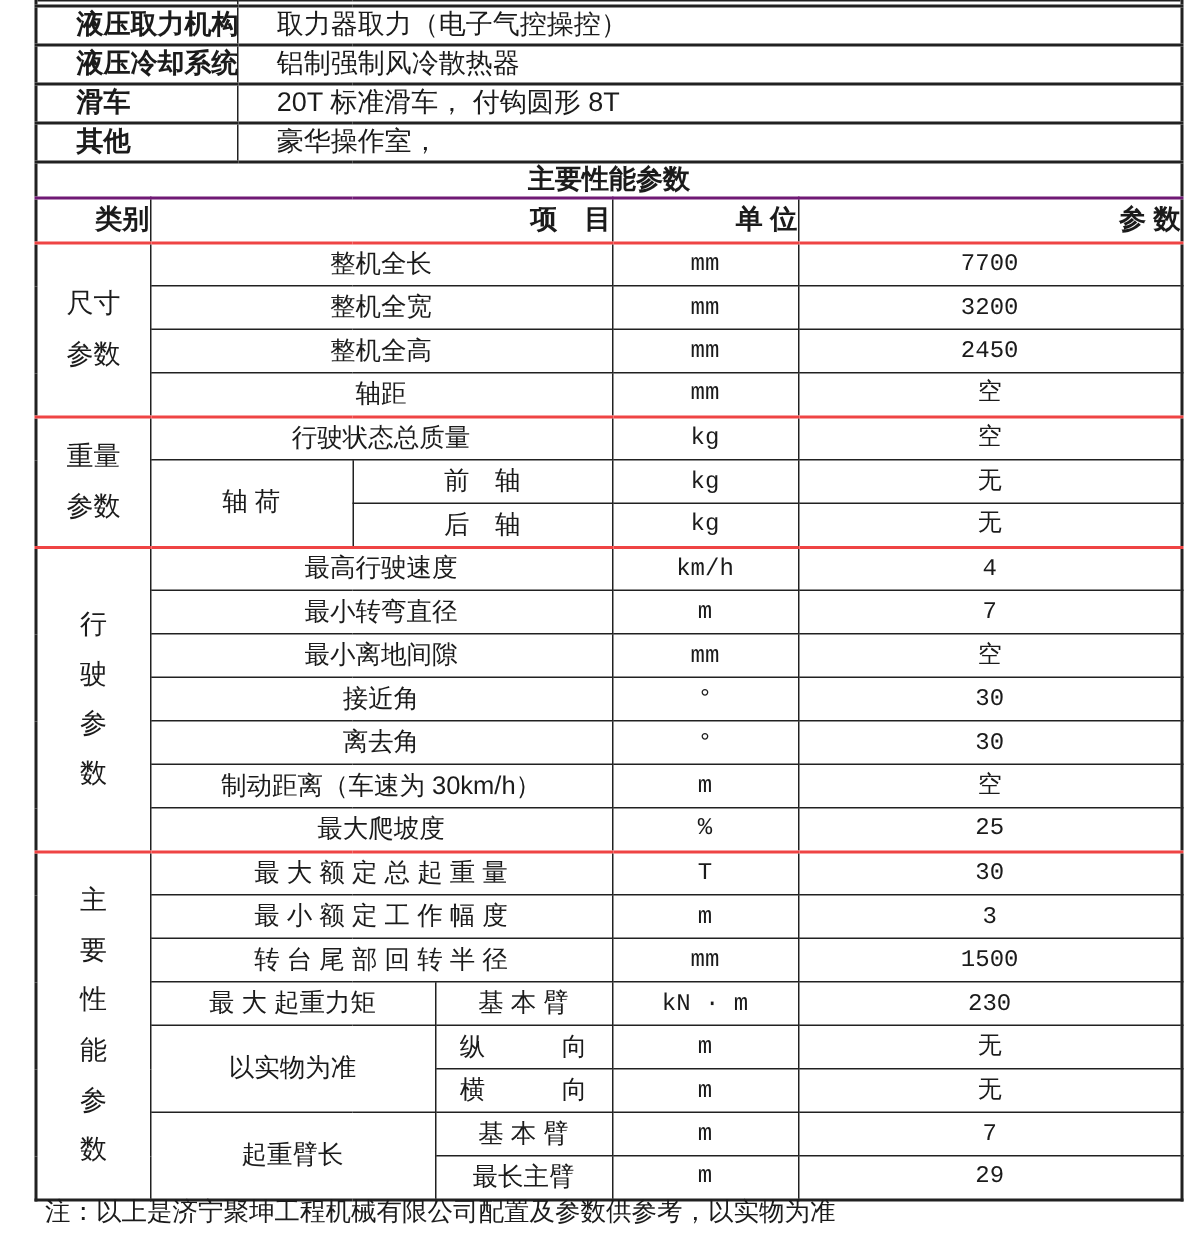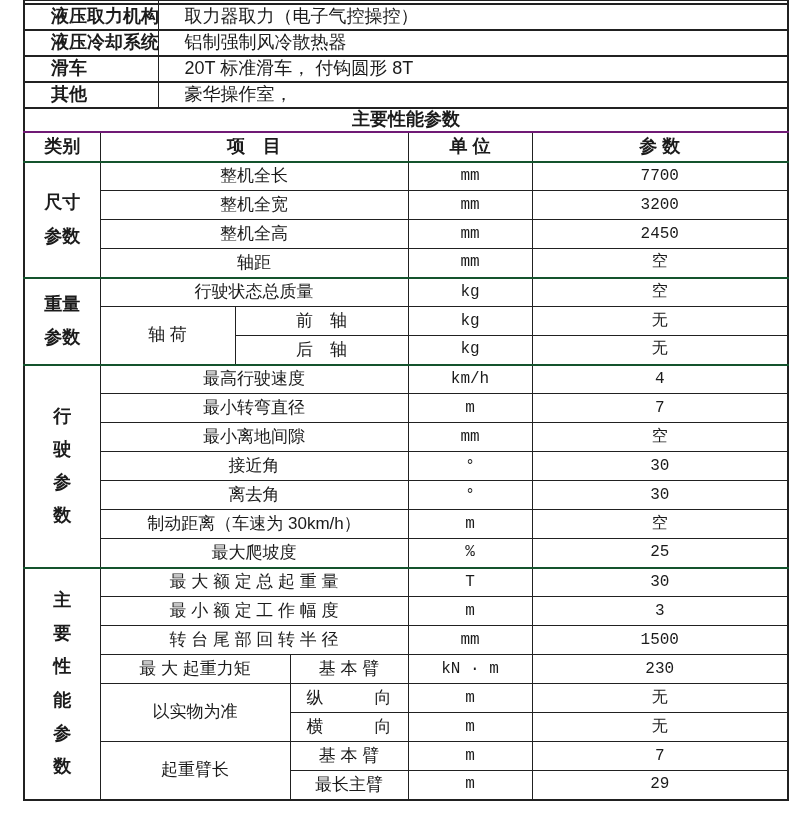--- a/index.html
+++ b/index.html
@@ -16,24 +16,24 @@
   }
   .spec td{
     border:1px solid #212121;
     padding:0;text-align:center;vertical-align:middle;
     font-size:17px;overflow:hidden;line-height:1.2;
   }
   tr.sliver td{height:2px;border-bottom:2px solid #212121;}
   tr.toprow td{height:24px;border-bottom:2px solid #212121;text-align:left;padding-left:26px;font-size:18px;white-space:pre;}
   tr.toprow td.lbl{font-weight:bold;}
   tr.title td{height:21px;border-bottom:2px solid #701a75;font-weight:bold;font-size:18px;}
-  tr.head td{height:28px;font-weight:bold;font-size:18px;white-space:pre;}
+  tr.head td{height:28px;font-weight:bold;font-size:18px;white-space:pre;text-align:right;}
   tr.data{height:29px;}
-  tr.sec td{border-top:2px solid #14532d;}
-  td.cat{font-weight:bold;font-size:18px;white-space:pre-line;line-height:1.85;}
+  tr.sec td{border-top:2px solid #ef4444;}
+  td.cat{font-weight:normal;font-size:18px;white-space:pre-line;line-height:1.85;}
   td.group{font-size:17px;white-space:pre;}
   td.item{font-size:17px;white-space:pre;}
   td.unit,td.value{font-family:Liberation Mono, monospace;font-size:16px;}
   .note{
     position:absolute;left:30px;top:796px;
     font-size:17px;white-space:pre;color:#1b1b1b;
   }
 </style>
 </head>
 <body>
@@ -212,13 +212,14 @@
       <td class="value">7</td>
     </tr>
     <tr class="data">
       <td class="item">最长主臂</td>
       <td class="unit">m</td>
       <td class="value">29</td>
     </tr>
   </tbody>
     </table>
 
+  <div class="note">注：以上是济宁聚坤工程机械有限公司配置及参数供参考，以实物为准</div>
 </div>
 
 </body></html>

